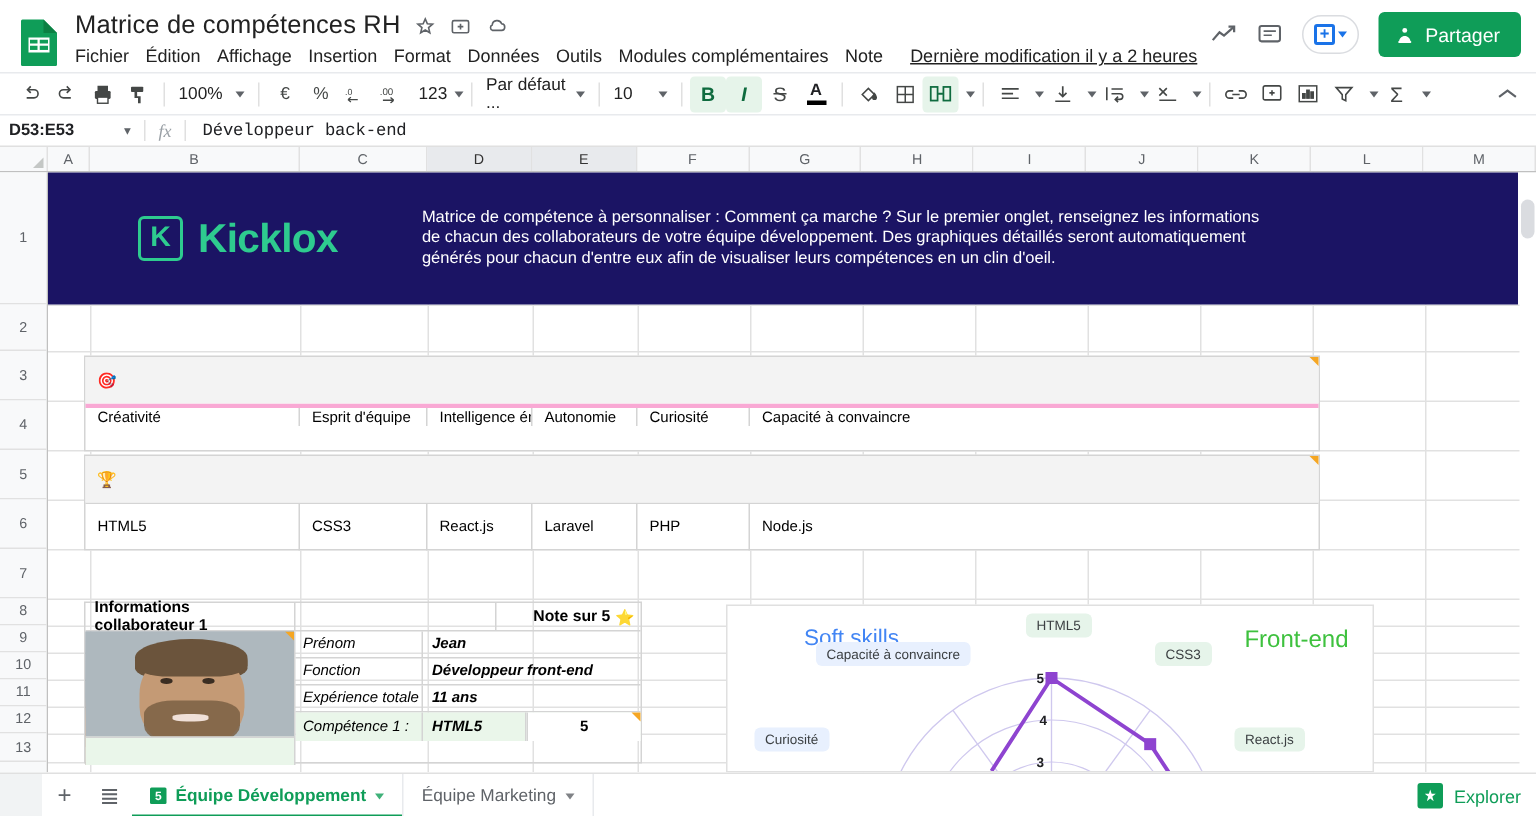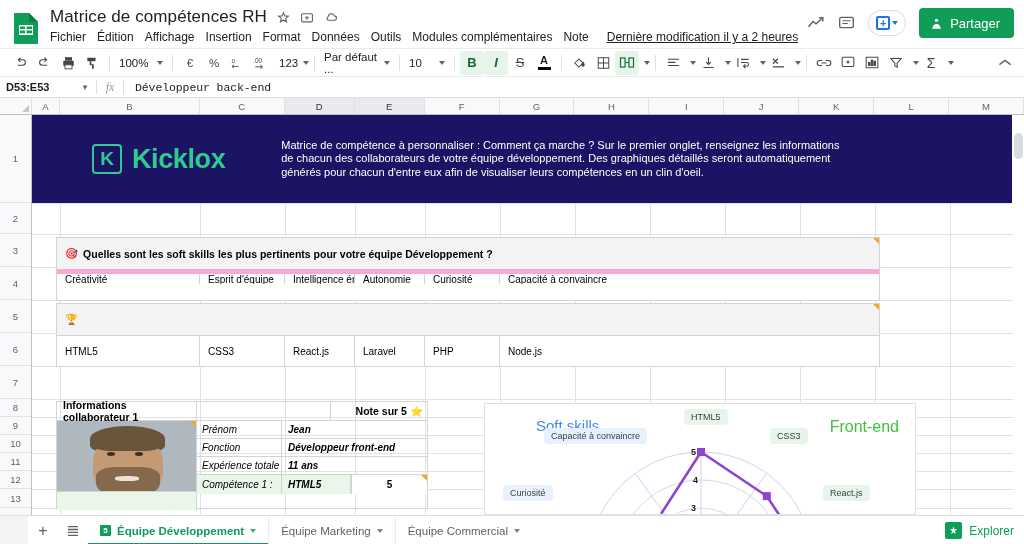--- a/index.html
+++ b/index.html
@@ -441,24 +441,23 @@
         <div style="margin-left:56px">
           <div class="banner-txt">Matrice de compétence à personnaliser : Comment ça marche ? Sur le premier onglet, renseignez les informations</div>
           <div class="banner-txt">de chacun des collaborateurs de votre équipe développement. Des graphiques détaillés seront automatiquement</div>
           <div class="banner-txt">générés pour chacun d'entre eux afin de visualiser leurs compétences en un clin d'oeil.</div>
         </div>
       </div>
 
       <div class="tblbox" style="left:24px; top:122px; width:824px; height:64px;">
         <div class="qrow" style="height:31px">
           <span>🎯</span>
-          <span>Quelles sont les soft skills les plus pertinents pour votre équipe Développement ?</span>
           <span class="note-tri"></span>
         </div>
-        <div class="srow" style="height:15px; border-top:5px solid #f9a8d4;">
+        <div class="srow" style="height:15px; border-top:3px solid #f9a8d4;">
           <div class="scell" style="width:143px">Créativité</div>
           <div class="scell" style="width:85px">Esprit d'équipe</div>
           <div class="scell" style="width:70px">Intelligence ém</div>
           <div class="scell" style="width:70px">Autonomie</div>
           <div class="scell" style="width:75px">Curiosité</div>
           <div class="scell" style="width:378px">Capacité à convaincre</div>
         </div>
       </div>
 
       <div class="tblbox" style="left:24px; top:188px; width:824px; height:64px;">
@@ -576,24 +575,20 @@
 
   <div class="stab active">
     <span class="sheet-ico">5</span>
     <span>Équipe Développement</span>
     <span class="tcaret"></span>
   </div>
   <div class="stab">
     <span>Équipe Marketing</span>
     <span class="tcaret"></span>
   </div>
-  <div class="stab" style="border-right:none">
-    <span>Équipe Commercial</span>
-    <span class="tcaret"></span>
-  </div>
 
   <div class="explorer">
     <span class="exp-ico">
       <svg width="11" height="11" viewBox="0 0 24 24" fill="#fff">
           <path d="M12 3l2 6h6l-5 4 2 7-5-4-5 4 2-7-5-4h6z"></path>
         </svg>
     </span>
     <span>Explorer</span>
   </div>
 </div>

